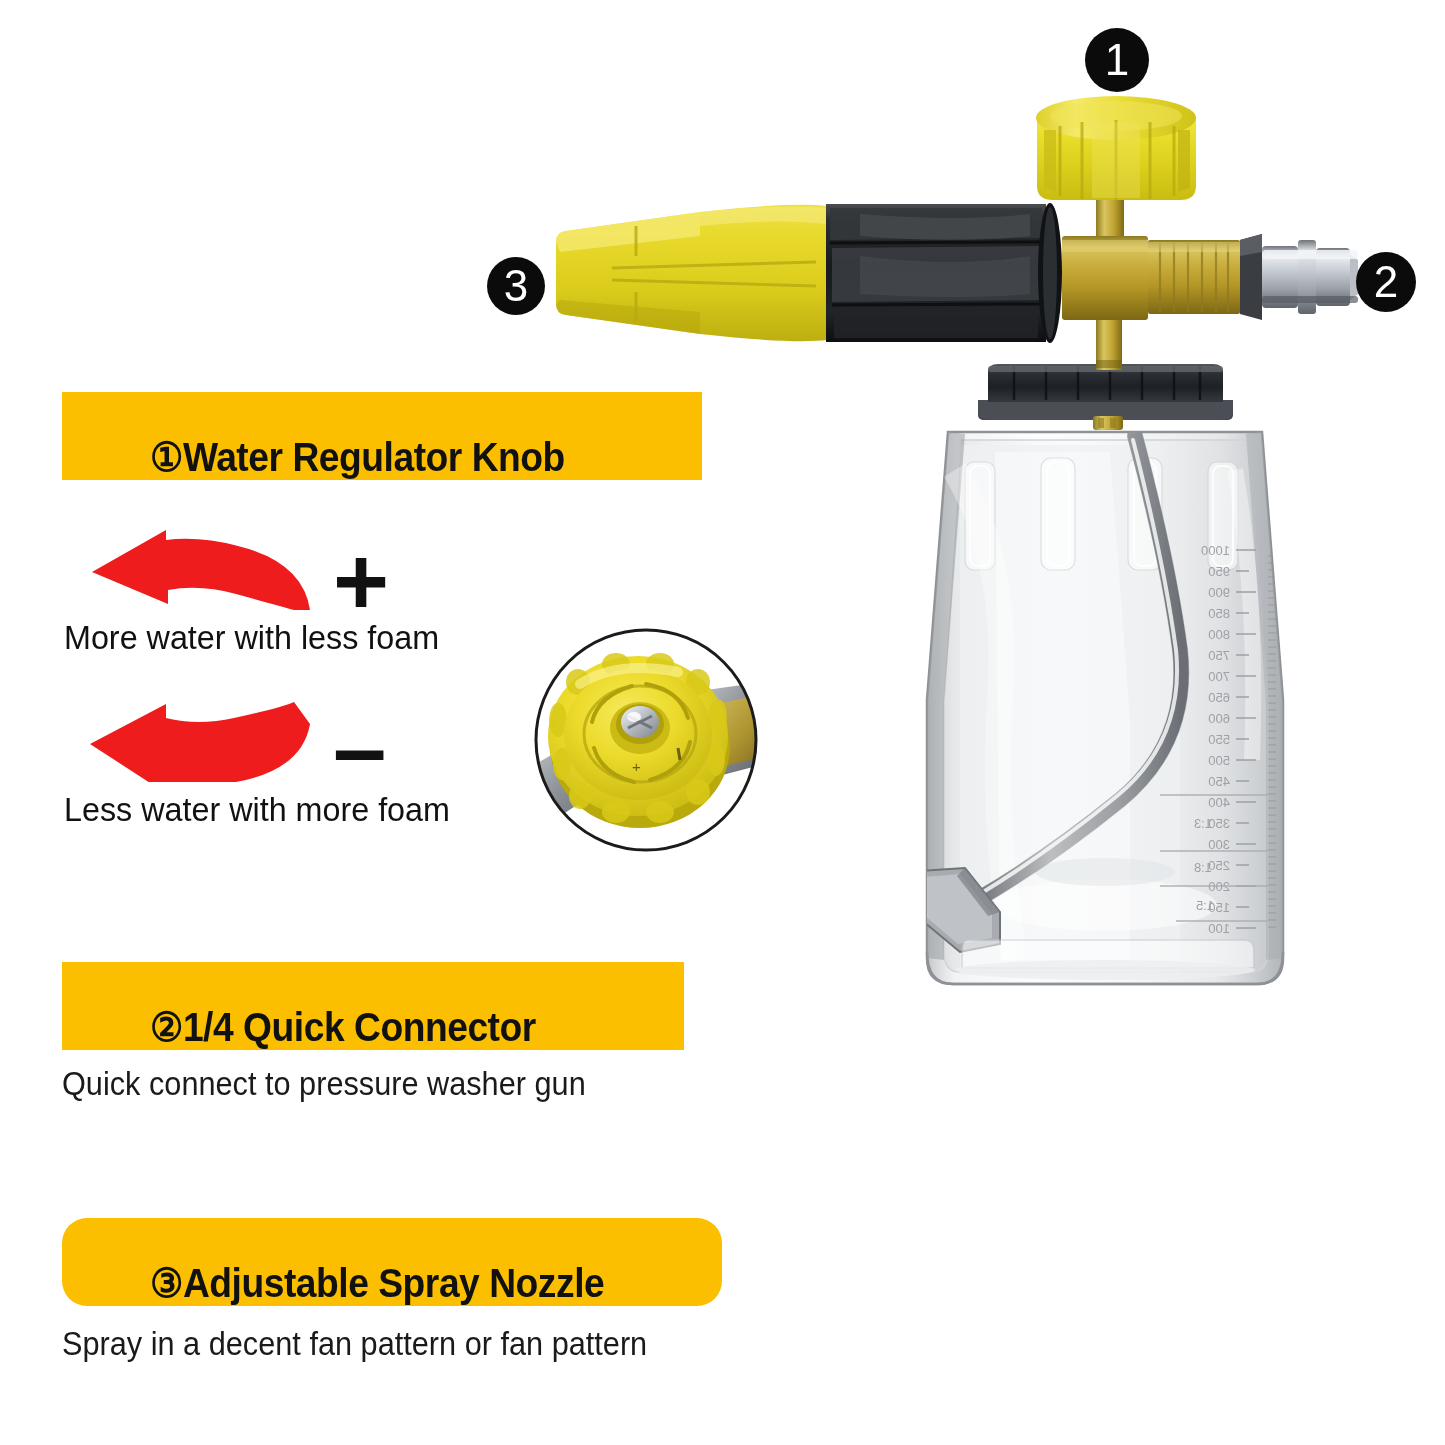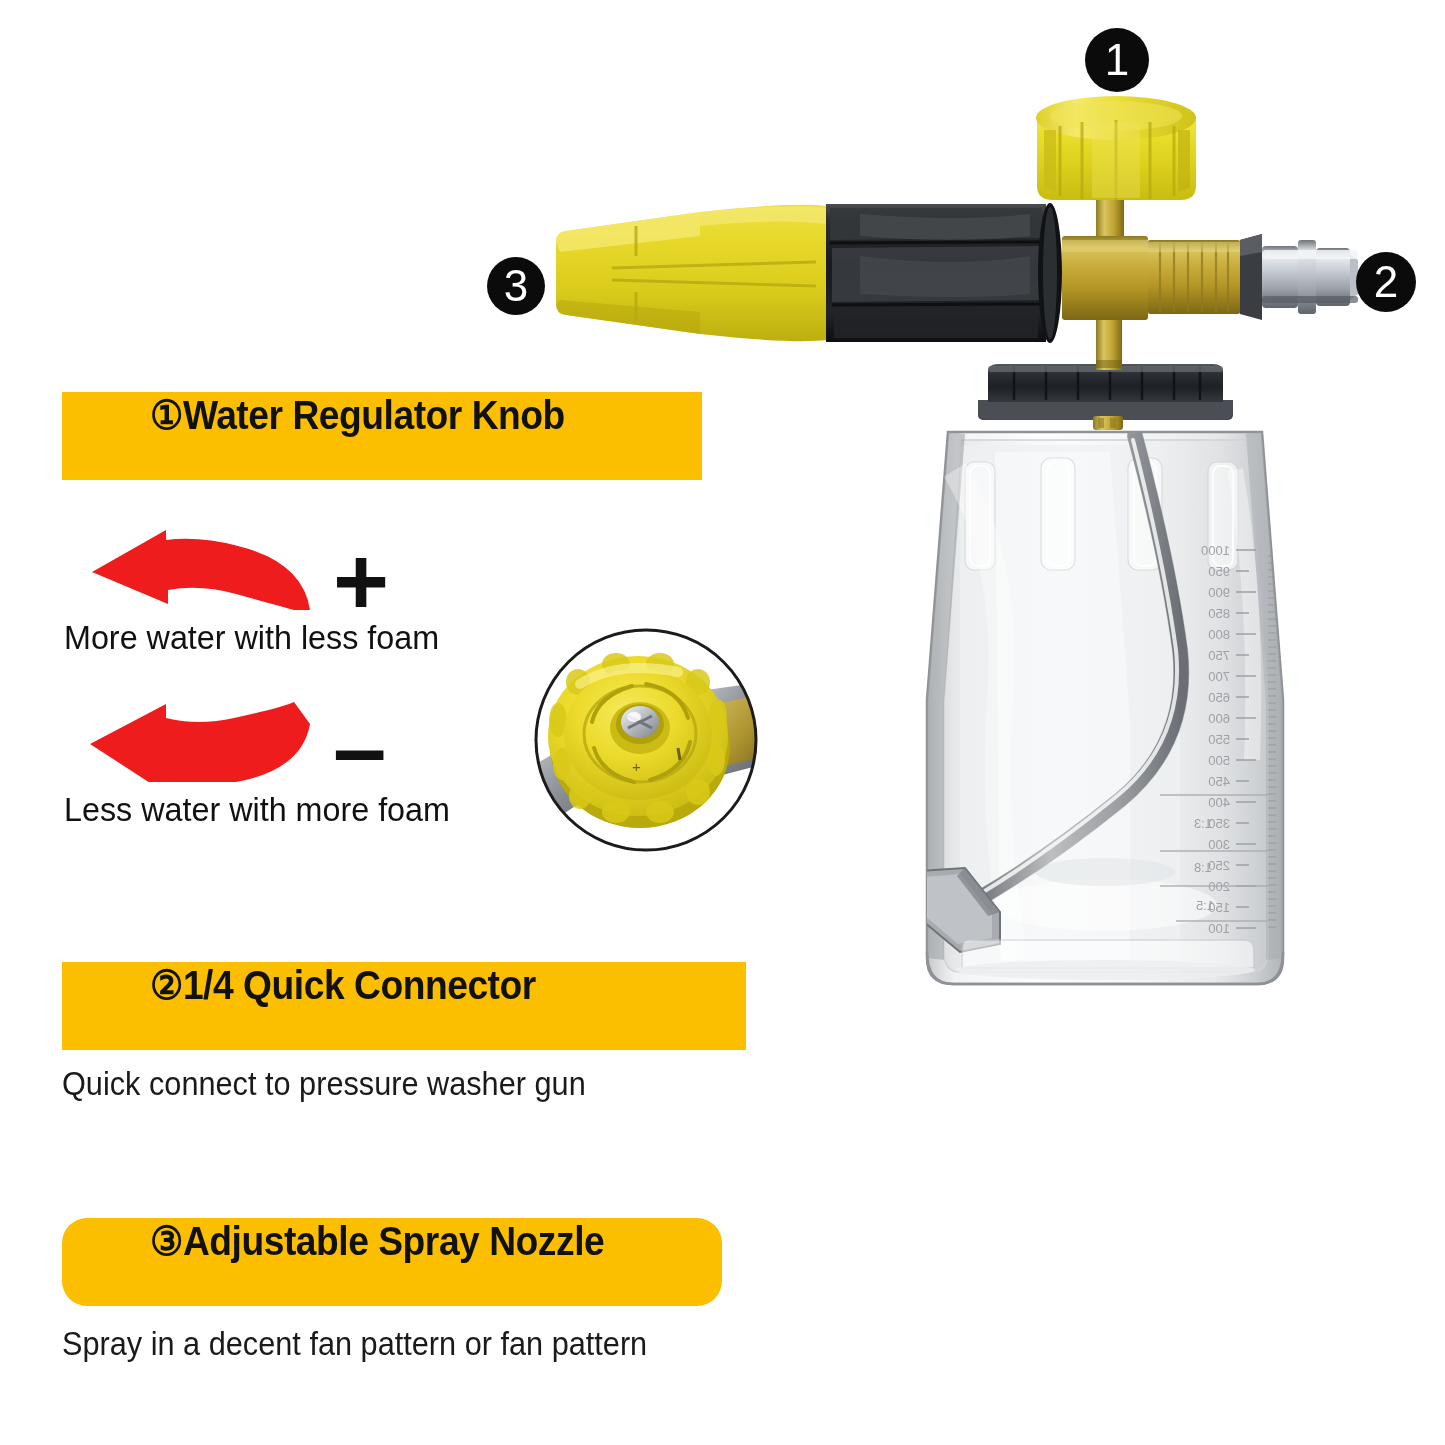--- a/index.html
+++ b/index.html
@@ -8,21 +8,21 @@
     width:1445px; height:1445px;
     position:relative; overflow:hidden;
     font-family:"Liberation Sans", sans-serif;
     color:#111;
   }
 
   
   .feature-bar {
     position:absolute;
     background:#FCBF00;
-    display:flex; align-items:flex-start;
+    display:flex; align-items:flex-end;
     padding-left:88px;
   }
   .feature-bar .bar-text {
     font-weight:bold;
     font-size:40px;
     letter-spacing:-0.5px;
     color:#111;
     white-space:nowrap;
     transform:scaleX(0.93);
     transform-origin:left center;
@@ -32,21 +32,21 @@
     font-size:33px;
     color:#1a1a1a;
     white-space:nowrap;
     transform:scaleX(0.93);
     transform-origin:left center;
   }
 
   
   #bar-1 { left:62px; top:392px; width:640px; height:88px; }
   
-  #bar-2 { left:62px; top:962px; width:684px; height:88px; }
+  #bar-2 { left:62px; top:962px; width:622px; height:88px; }
   #desc-2 { left:62px; top:1065px; }
   
   #bar-3 { left:62px; top:1218px; width:660px; height:88px;border-radius:25px; }
   #desc-3 { left:62px; top:1325px; }
 
   
   .arrow-row { position:absolute; }
   #arrow-row-1 { left:88px; top:528px; }
   #arrow-row-2 { left:88px; top:700px; }
 

